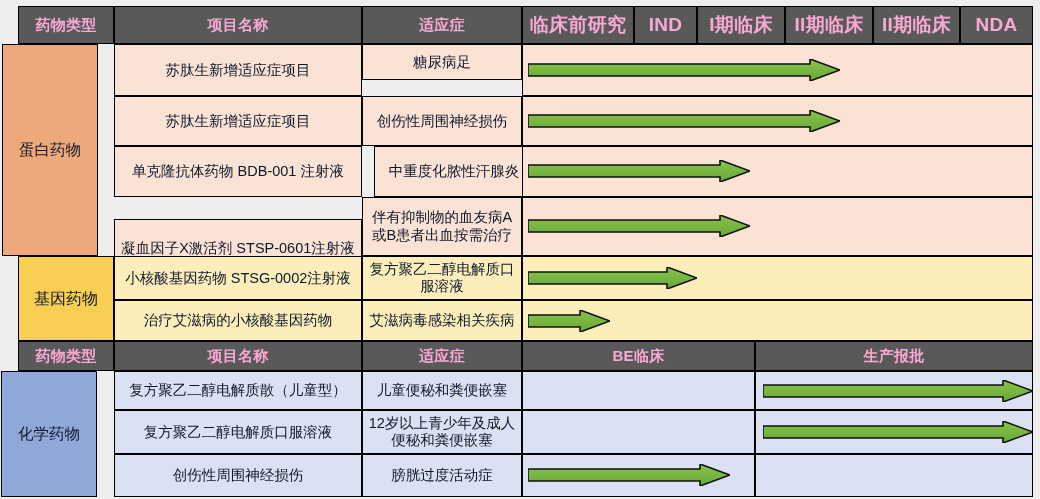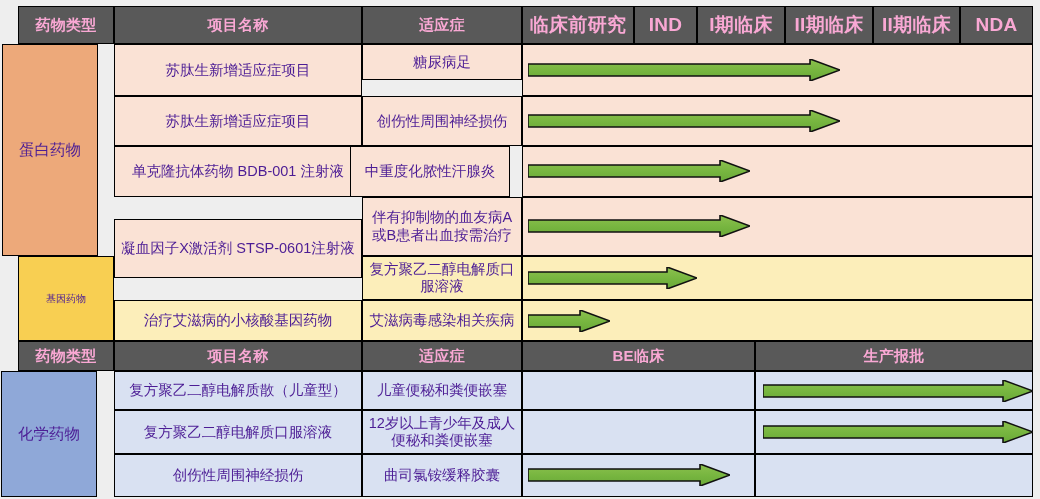--- a/index.html
+++ b/index.html
@@ -13,37 +13,37 @@
 
   
   .cell{
     position:absolute;
     box-sizing:border-box;
     border:1.5px solid #000;
     display:flex;align-items:center;justify-content:center;
     text-align:center;
     line-height:1.12;
     font-size:14.5px;
-    color:#4c1d95;
+    color:#0f172a;
     padding:0 3px;
     overflow:hidden;
   }
   .hdr{
     background:#595959;
     color:#f9a8d4;
     font-weight:bold;
     font-size:15px;
     border:1.5px solid #000;
     letter-spacing:0.3px;
   }
   .hdr-small{font-size:19px;}
 
   
   .cat-protein{background:#eda97a;font-size:15.5px;}
-  .cat-gene{background:#f8cf52;font-size:10px;}
+  .cat-gene{background:#f8cf52;font-size:16px;}
   .cat-chem{background:#8fa8d8;font-size:15.5px;}
 
   
   .bg-protein{background:#fae2d5;}
   .bg-gene{background:#fceeba;}
   .bg-chem{background:#d9e1f2;}
 
   
   .phase{border:1.5px solid #000;}
 
@@ -94,39 +94,40 @@
   <div class="cell bg-protein name-cell" style="left:114px;top:96px;width:248px;height:50px;">苏肽生新增适应症项目</div>
   <div class="cell bg-protein" style="left:362px;top:96px;width:160px;height:50px;">创伤性周围神经损伤</div>
   <div class="cell bg-protein phase" style="left:522px;top:96px;width:511px;height:50px;"></div>
   <div class="arrow" style="left:528px;top:110px;width:312px;">
     <svg viewBox="0 0 312 22" preserveAspectRatio="none">
       <path d="M0,5 L282,5 L282,0 L312,11 L282,22 L282,17 L0,17 Z" fill="url(#g1)" stroke="#111" stroke-width="1.6"></path>
     </svg>
   </div>
 
   <div class="cell bg-protein name-cell" style="left:114px;top:146px;width:248px;height:51px;">单克隆抗体药物 BDB-001 注射液</div>
-  <div class="cell bg-protein" style="left:350px;top:146px;width:160px;height:51px;">中重度化脓性汗腺炎</div>
+  <div class="cell bg-protein" style="left:374px;top:146px;width:160px;height:51px;">中重度化脓性汗腺炎</div>
   <div class="cell bg-protein phase" style="left:522px;top:146px;width:511px;height:51px;"></div>
   <div class="arrow" style="left:528px;top:160px;width:222px;">
     <svg viewBox="0 0 222 22" preserveAspectRatio="none">
       <path d="M0,5 L192,5 L192,0 L222,11 L192,22 L192,17 L0,17 Z" fill="url(#g1)" stroke="#111" stroke-width="1.6"></path>
     </svg>
   </div>
 
   <div class="cell bg-protein name-cell" style="left:114px;top:197px;width:248px;height:59px;margin-top:22px;">凝血因子X激活剂 STSP-0601注射液</div>
   <div class="cell bg-protein two-line" style="left:362px;top:197px;width:160px;height:59px;">伴有抑制物的血友病A或B患者出血按需治疗</div>
   <div class="cell bg-protein phase" style="left:522px;top:197px;width:511px;height:59px;"></div>
   <div class="arrow" style="left:528px;top:215px;width:222px;">
     <svg viewBox="0 0 222 22" preserveAspectRatio="none">
       <path d="M0,5 L192,5 L192,0 L222,11 L192,22 L192,17 L0,17 Z" fill="url(#g1)" stroke="#111" stroke-width="1.6"></path>
     </svg>
   </div>
 
   <div class="cell cat-gene" style="left:18px;top:256px;width:96px;height:85px;">基因药物</div>
 
+  <div class="cell bg-gene name-cell" style="left:114px;top:256px;width:248px;height:44px;">小核酸基因药物 STSG-0002注射液</div>
   <div class="cell bg-gene two-line" style="left:362px;top:256px;width:160px;height:44px;">复方聚乙二醇电解质口服溶液</div>
   <div class="cell bg-gene phase" style="left:522px;top:256px;width:511px;height:44px;"></div>
   <div class="arrow" style="left:528px;top:267px;width:169px;">
     <svg viewBox="0 0 169 22" preserveAspectRatio="none">
       <path d="M0,5 L139,5 L139,0 L169,11 L139,22 L139,17 L0,17 Z" fill="url(#g1)" stroke="#111" stroke-width="1.6"></path>
     </svg>
   </div>
 
   <div class="cell bg-gene name-cell" style="left:114px;top:300px;width:248px;height:41px;">治疗艾滋病的小核酸基因药物</div>
   <div class="cell bg-gene" style="left:362px;top:300px;width:160px;height:41px;">艾滋病毒感染相关疾病</div>
@@ -159,21 +160,21 @@
   <div class="cell bg-chem two-line" style="left:362px;top:410px;width:160px;height:44px;">12岁以上青少年及成人便秘和粪便嵌塞</div>
   <div class="cell bg-chem phase" style="left:522px;top:410px;width:233px;height:44px;"></div>
   <div class="cell bg-chem phase" style="left:755px;top:410px;width:278px;height:44px;"></div>
   <div class="arrow" style="left:763px;top:421px;width:270px;">
     <svg viewBox="0 0 270 22" preserveAspectRatio="none">
       <path d="M0,5 L240,5 L240,0 L270,11 L240,22 L240,17 L0,17 Z" fill="url(#g1)" stroke="#111" stroke-width="1.6"></path>
     </svg>
   </div>
 
   <div class="cell bg-chem name-cell" style="left:114px;top:454px;width:248px;height:43px;">创伤性周围神经损伤</div>
-  <div class="cell bg-chem" style="left:362px;top:454px;width:160px;height:43px;">曲司氯铵缓释胶囊</div>
+  <div class="cell bg-chem" style="left:362px;top:454px;width:160px;height:43px;">膀胱过度活动症</div>
   <div class="cell bg-chem phase" style="left:522px;top:454px;width:233px;height:43px;"></div>
   <div class="cell bg-chem phase" style="left:755px;top:454px;width:278px;height:43px;"></div>
   <div class="arrow" style="left:528px;top:464px;width:202px;">
     <svg viewBox="0 0 202 22" preserveAspectRatio="none">
       <path d="M0,5 L172,5 L172,0 L202,11 L172,22 L172,17 L0,17 Z" fill="url(#g1)" stroke="#111" stroke-width="1.6"></path>
     </svg>
   </div>
 
 </div>
 

